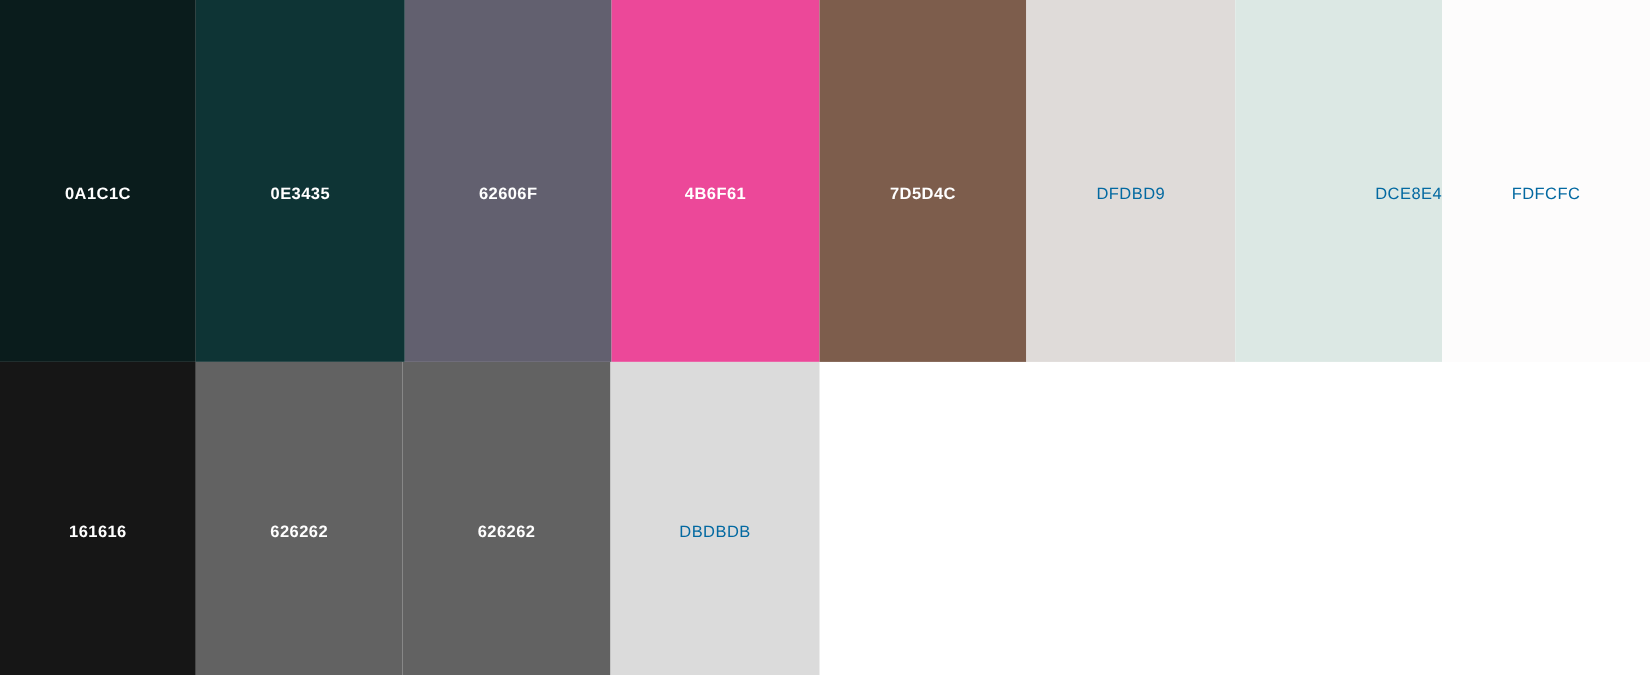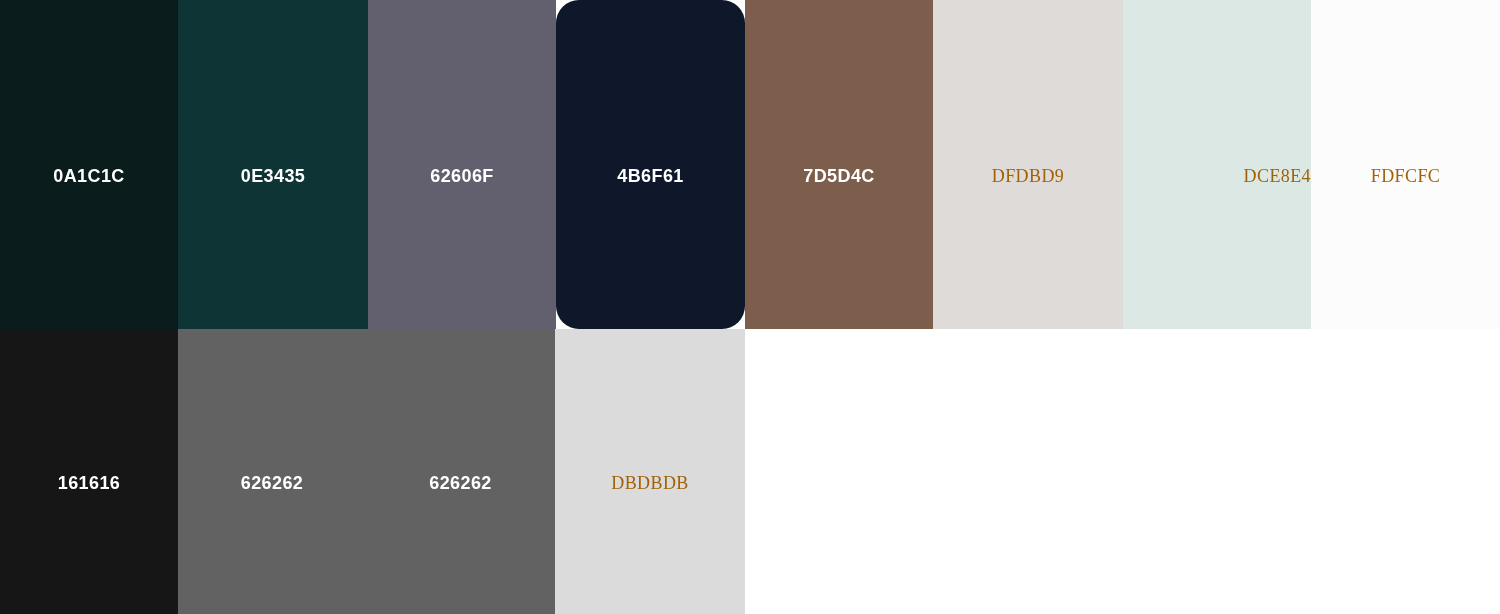--- a/index.html
+++ b/index.html
@@ -31,52 +31,51 @@
   }
   .swatch {
     display: flex;
     align-items: center;
     justify-content: center;
     box-sizing: border-box;
     height: 100%;
     overflow: hidden;
   }
   .swatch-label {
-    font-size: 18px;
+    font-size: 15px;
     letter-spacing: 0.4px;
     line-height: 1;
     white-space: nowrap;
     user-select: text;
     margin-top: 23px;
   }
   .swatch.on-dark .swatch-label {
     color: #ffffff;
     font-weight: 700;
   }
   .swatch.on-light .swatch-label {
-    color: #a16207;
+    color: #0369a1;
     font-weight: 400;
-    font-family: Liberation Serif, serif;
   }
 </style>
 </head>
 <body>
 
 <div class="palette">
   <div class="swatch-row row-top">
       <div class="swatch on-dark" style="background-color: rgb(10, 28, 28); width: 178px; flex: 0 0 178px;">
         <span class="swatch-label">0A1C1C</span>
       </div>
       <div class="swatch on-dark" style="background-color: rgb(14, 52, 53); width: 190px; flex: 0 0 190px;">
         <span class="swatch-label">0E3435</span>
       </div>
       <div class="swatch on-dark" style="background-color: rgb(98, 96, 111); width: 188px; flex: 0 0 188px;">
         <span class="swatch-label">62606F</span>
       </div>
-      <div class="swatch on-dark" style="background-color: #0f172a; width: 189px; flex: 0 0 189px; border-radius: 23px;">
+      <div class="swatch on-dark" style="background-color: #ec4899; width: 189px; flex: 0 0 189px;">
         <span class="swatch-label">4B6F61</span>
       </div>
       <div class="swatch on-dark" style="background-color: rgb(125, 93, 76); width: 188px; flex: 0 0 188px;">
         <span class="swatch-label">7D5D4C</span>
       </div>
       <div class="swatch on-light" style="background-color: rgb(223, 219, 217); width: 190px; flex: 0 0 190px;">
         <span class="swatch-label">DFDBD9</span>
       </div>
       <div class="swatch on-light" style="background-color: rgb(220, 232, 228); width: 188px; flex: 0 0 188px; justify-content: flex-end;">
         <span class="swatch-label">DCE8E4</span>

